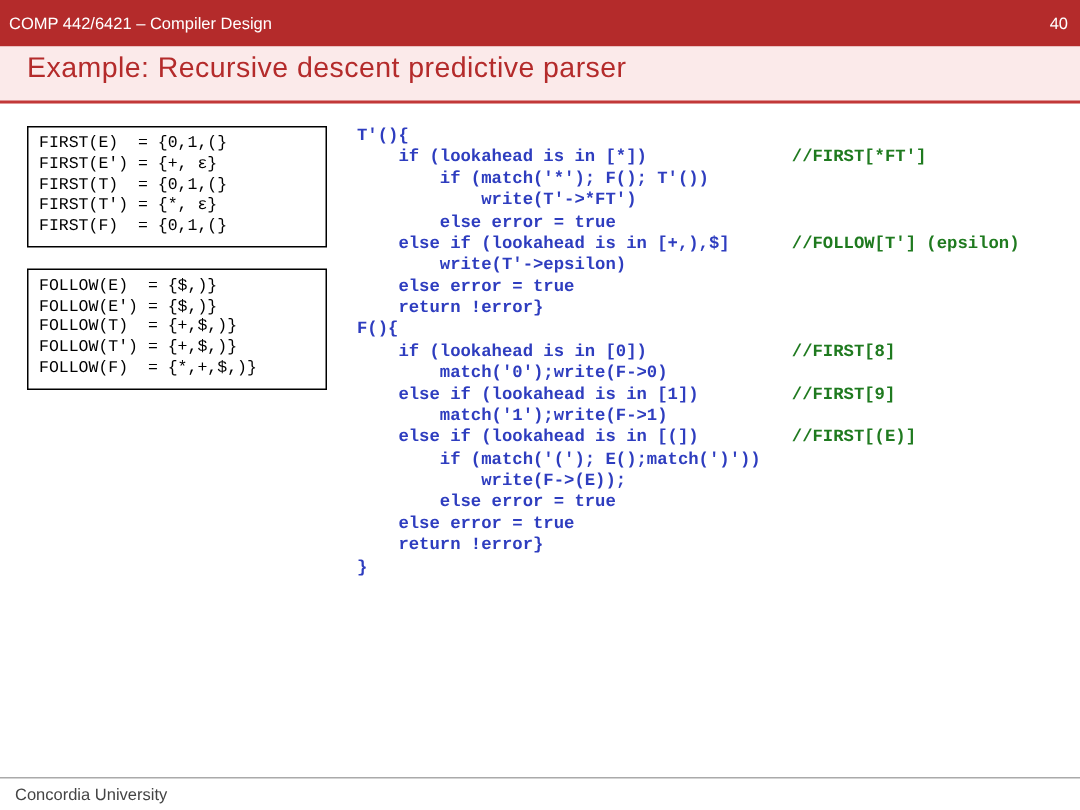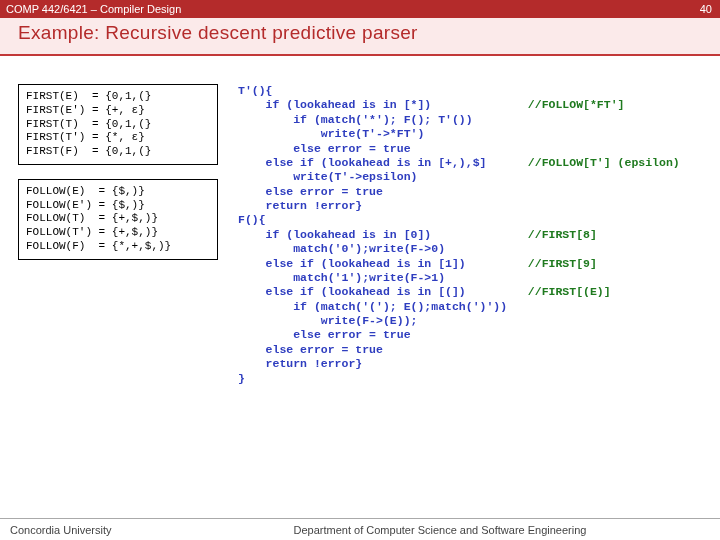--- a/index.html
+++ b/index.html
@@ -5,21 +5,21 @@
   * { margin: 0; padding: 0; box-sizing: border-box; }
   body {
     width: 720px;
     height: 540px;
     font-family: "Segoe UI", Tahoma, sans-serif;
     background: #fff;
     position: relative;
     overflow: hidden;
   }
   .header-bar {
-    height: 18px;
+    height: 31px;
     background: #b42b2b;
     color: #fff;
     font-size: 11px;
     display: flex;
     justify-content: space-between;
     align-items: center;
     padding: 0 8px 0 6px;
   }
   .title-band {
     background: #fbeaea;
@@ -101,21 +101,21 @@
 FIRST(T') = {*, ε}
 FIRST(F)  = {0,1,(}</div>
     <div class="box">FOLLOW(E)  = {$,)}
 FOLLOW(E') = {$,)}
 FOLLOW(T)  = {+,$,)}
 FOLLOW(T') = {+,$,)}
 FOLLOW(F)  = {*,+,$,)}</div>
   </div>
   <div class="right-col">
     <div class="code" id="code-block">T'(){
-    if (lookahead is in [*])              <span class="comment">//FOLLOW[*FT']</span>
+    if (lookahead is in [*])              <span class="comment">//FIRST[*FT']</span>
         if (match('*'); F(); T'())
             write(T'-&gt;*FT')
         else error = true
     else if (lookahead is in [+,),$]      <span class="comment">//FOLLOW[T'] (epsilon)</span>
         write(T'-&gt;epsilon)
     else error = true
     return !error}
 F(){
     if (lookahead is in [0])              <span class="comment">//FIRST[8]</span>
         match('0');write(F-&gt;0)
@@ -127,14 +127,13 @@
         else error = true
     else error = true
     return !error}
 }
 </div>
   </div>
 </div>
 
 <div class="footer">
   <div class="fl">Concordia University</div>
-  <div class="fc">Department of Computer Science and Software Engineering</div>
 </div>
 
 </body></html>

